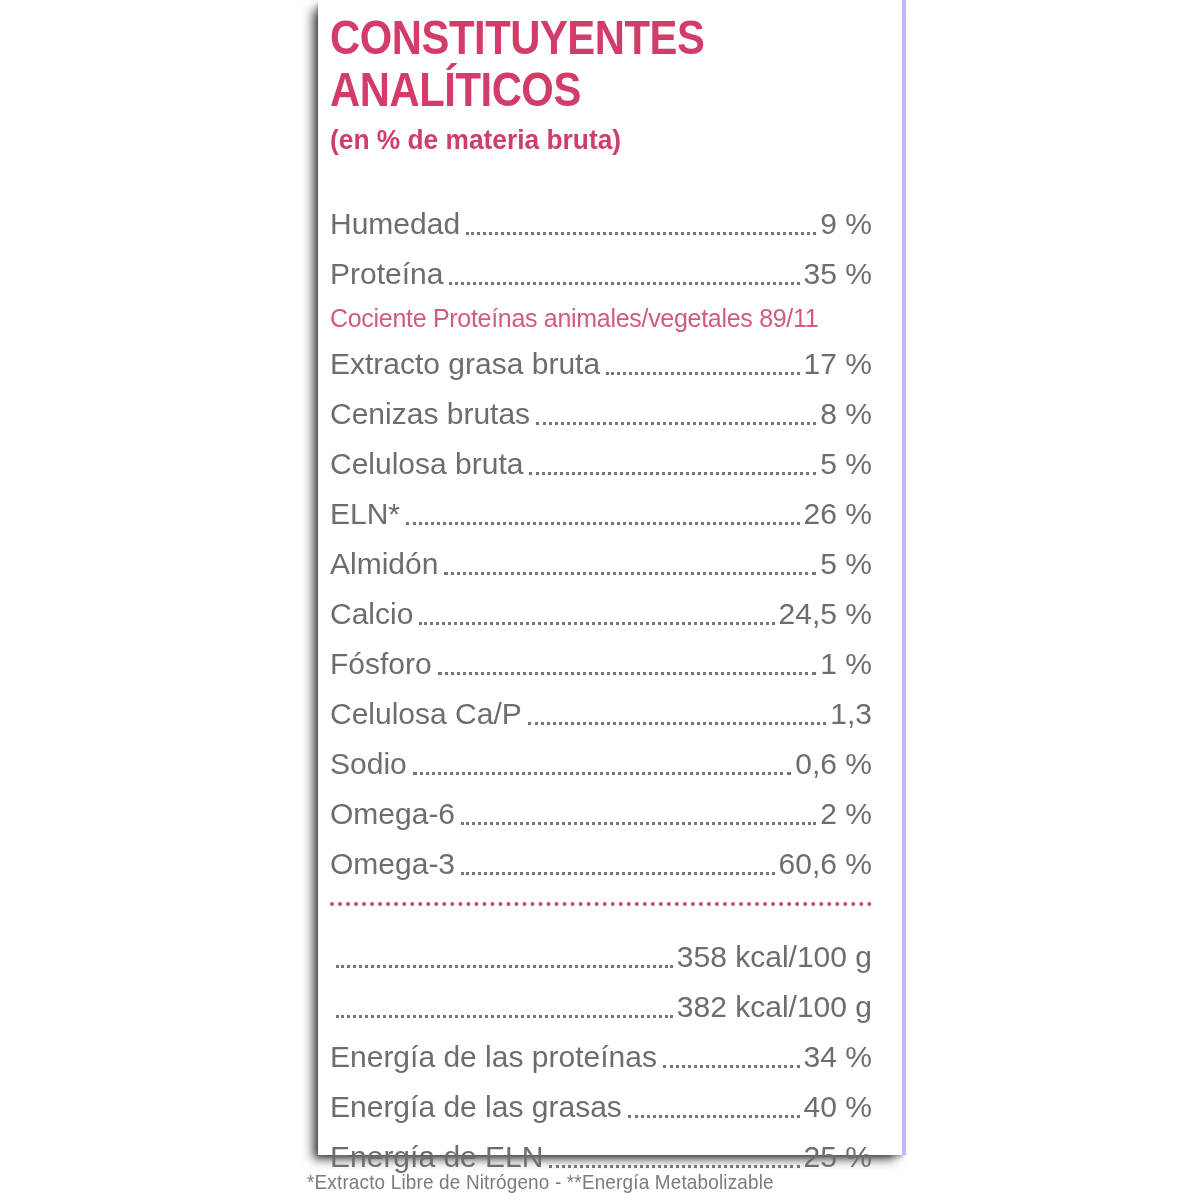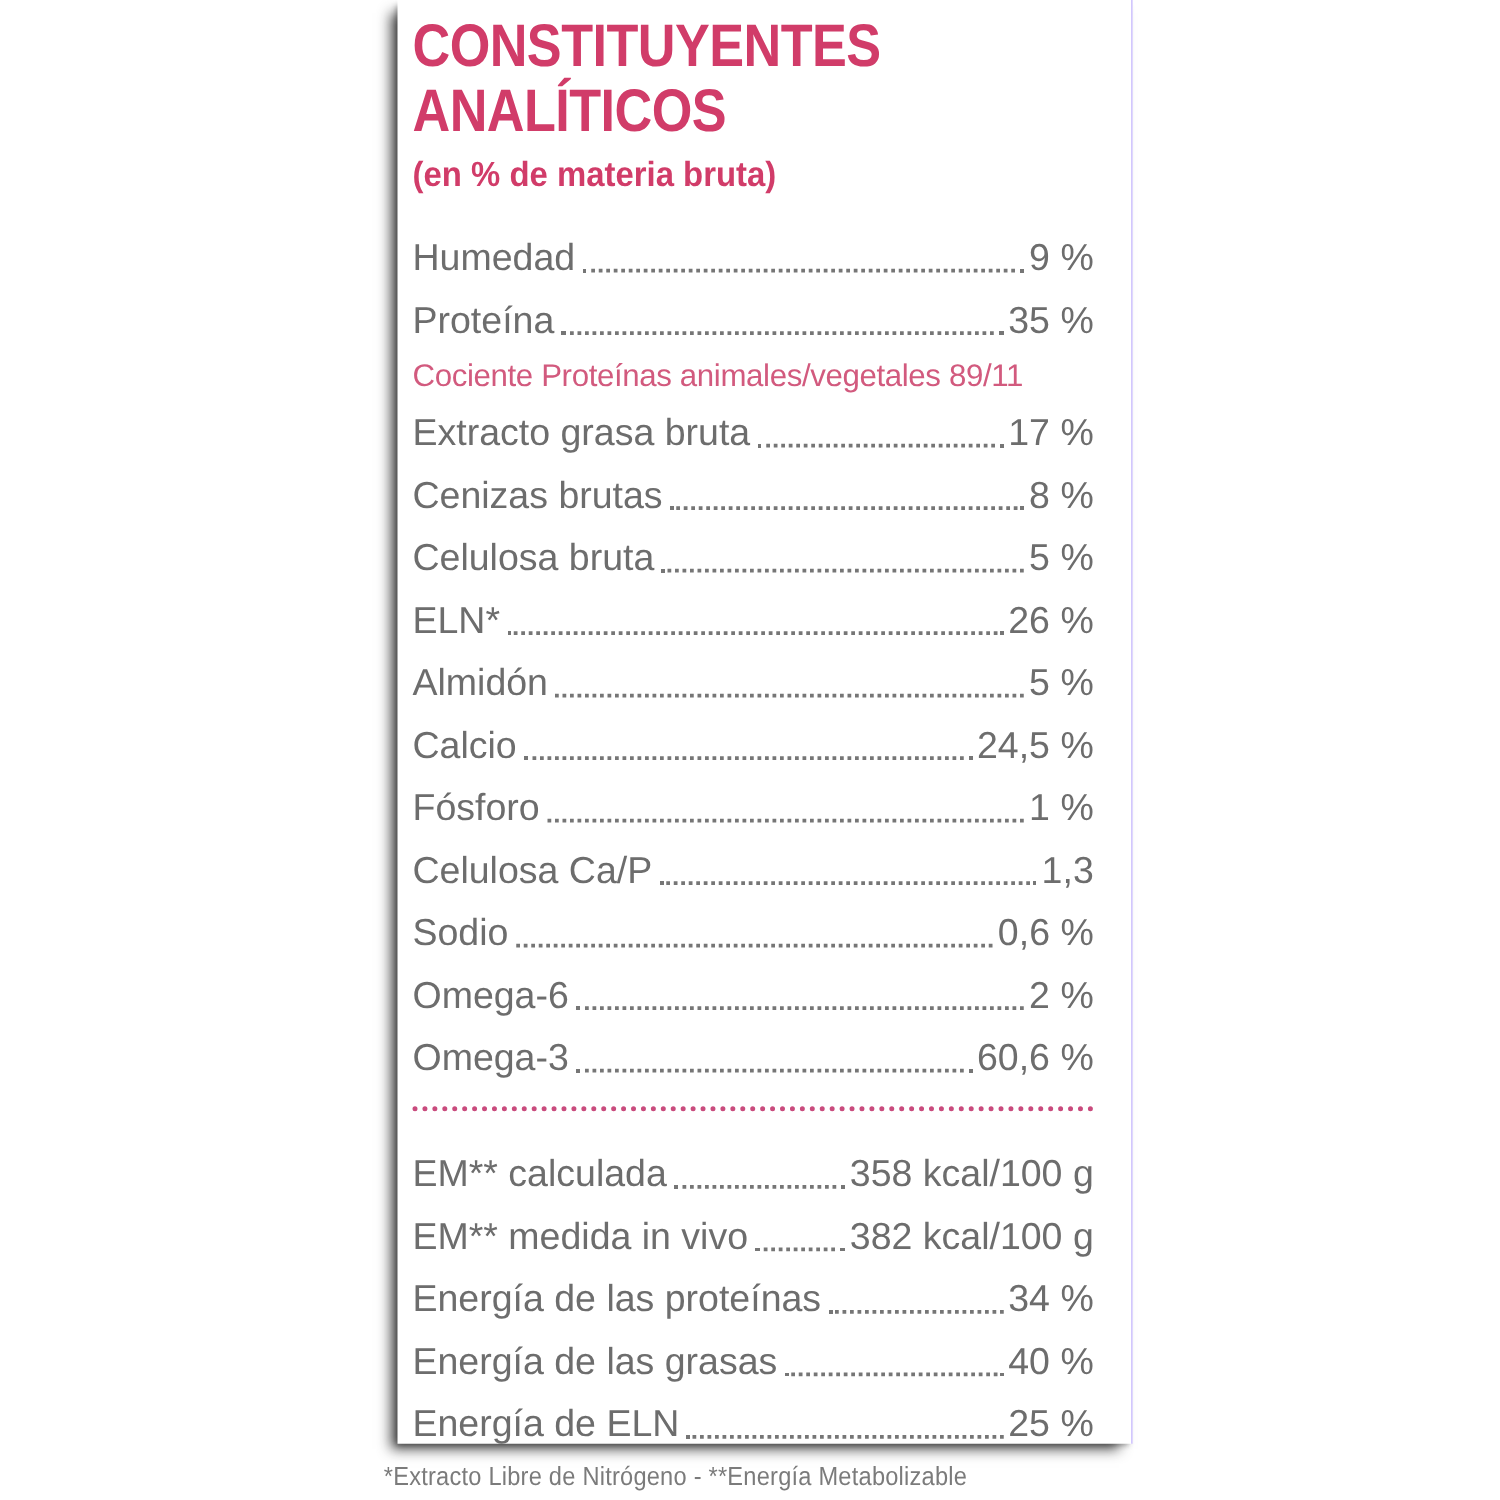--- a/index.html
+++ b/index.html
@@ -14,21 +14,21 @@
   }
 
   .card {
     position: absolute;
     left: 318px;
     top: 0;
     width: 588px;
     height: 1155px;
     background: #ffffff;
     padding: 12px 30px 0 12px;
-    border-right: 1px solid #c4b5fd;
+    border-right: 4px solid #c4b5fd;
     box-shadow: -8px 7px 10px -3px rgba(22,22,22,0.78),
                 -2px 3px 4px -1px rgba(40,40,40,0.35);
   }
 
   .card-title {
     color: var(--accent, #d13c69);
     font-weight: 700;
     font-size: 48px;
     line-height: 52px;
     letter-spacing: -0.5px;
@@ -40,21 +40,21 @@
   .card-subtitle {
     color: var(--accent, #d13c69);
     font-weight: 700;
     font-size: 28px;
     line-height: 32px;
     margin-top: 8px;
     transform: scaleX(0.94);
     transform-origin: left top;
   }
 
-  .list { margin-top: 26px; }
+  .list { margin-top: 43px; }
 
   .row {
     display: flex;
     align-items: flex-start;
     height: 50px;
     color: var(--text, #6d6d6d);
     font-size: 30px;
   }
   .row .label,
   .row .value {
@@ -167,26 +167,24 @@
         </div>
         <div class="row">
           <span class="label">Omega-3</span>
           <span class="dots"></span>
           <span class="value">60,6 %</span>
         </div>
         <div class="divider-row">
           <div class="divider-line"></div>
         </div>
         <div class="row">
-          <span class="label">EM** calculada</span>
           <span class="dots"></span>
           <span class="value">358 kcal/100 g</span>
         </div>
         <div class="row">
-          <span class="label">EM** medida in vivo</span>
           <span class="dots"></span>
           <span class="value">382 kcal/100 g</span>
         </div>
         <div class="row">
           <span class="label">Energía de las proteínas</span>
           <span class="dots"></span>
           <span class="value">34 %</span>
         </div>
         <div class="row">
           <span class="label">Energía de las grasas</span>

